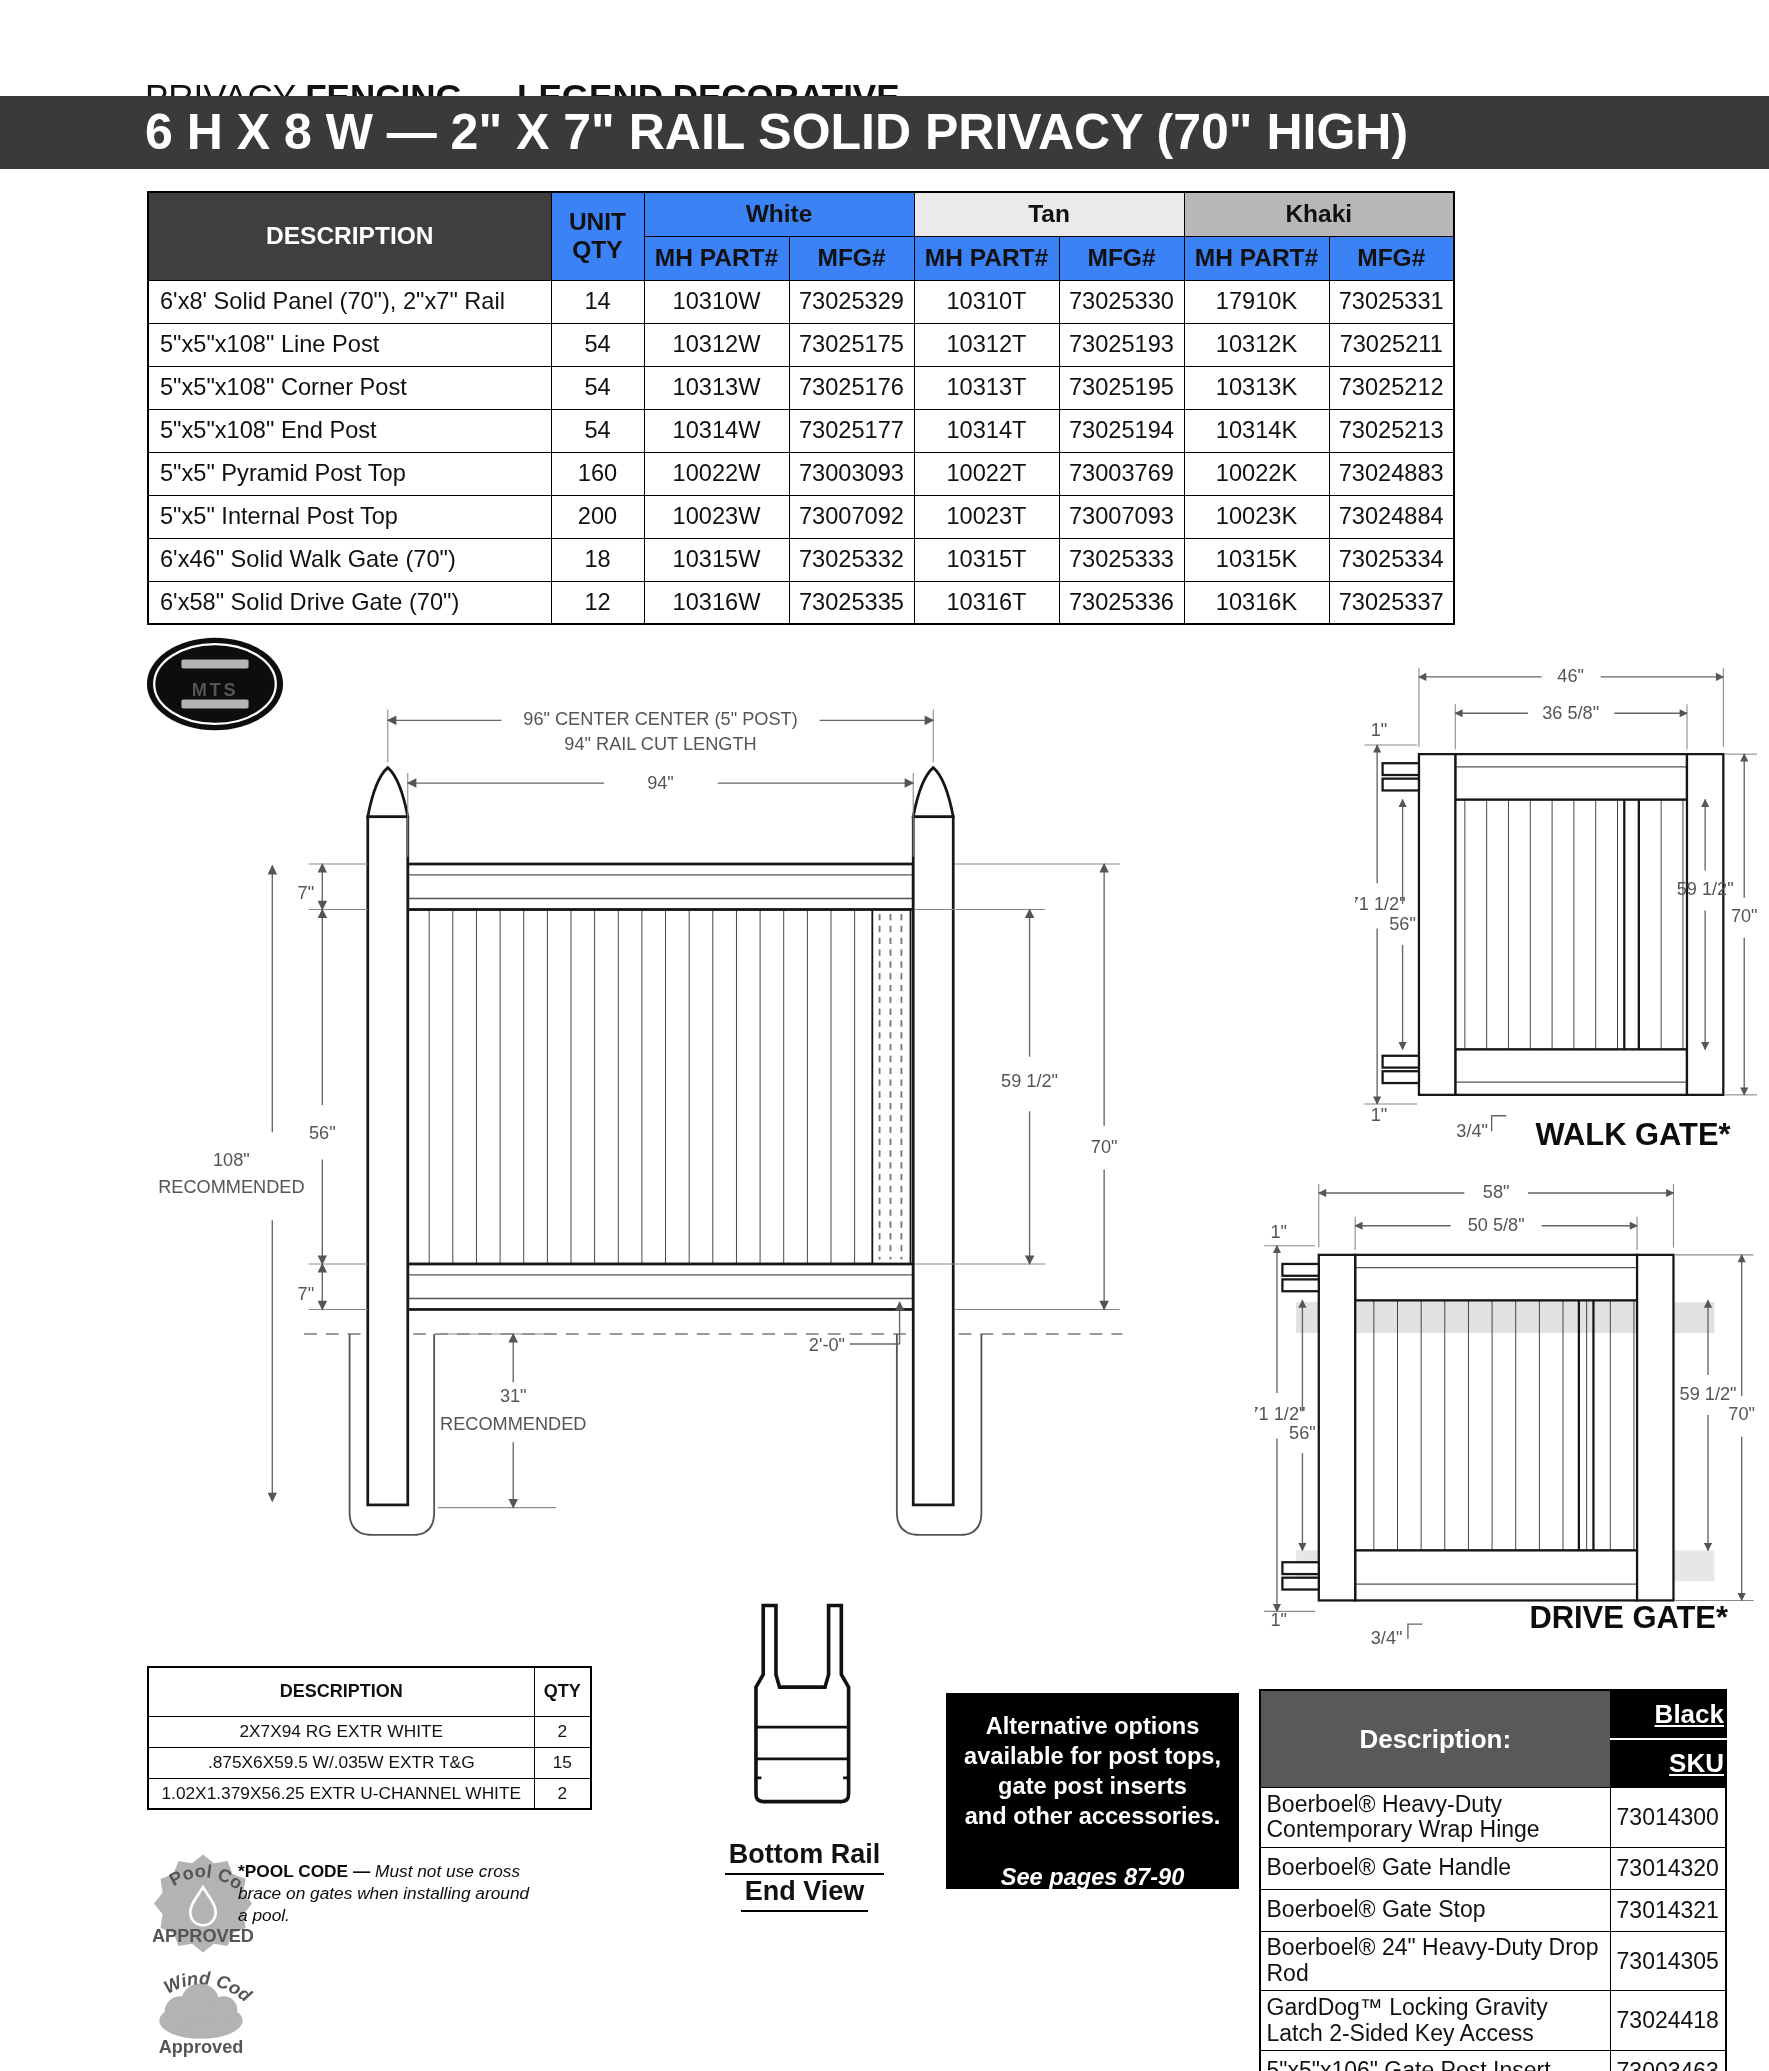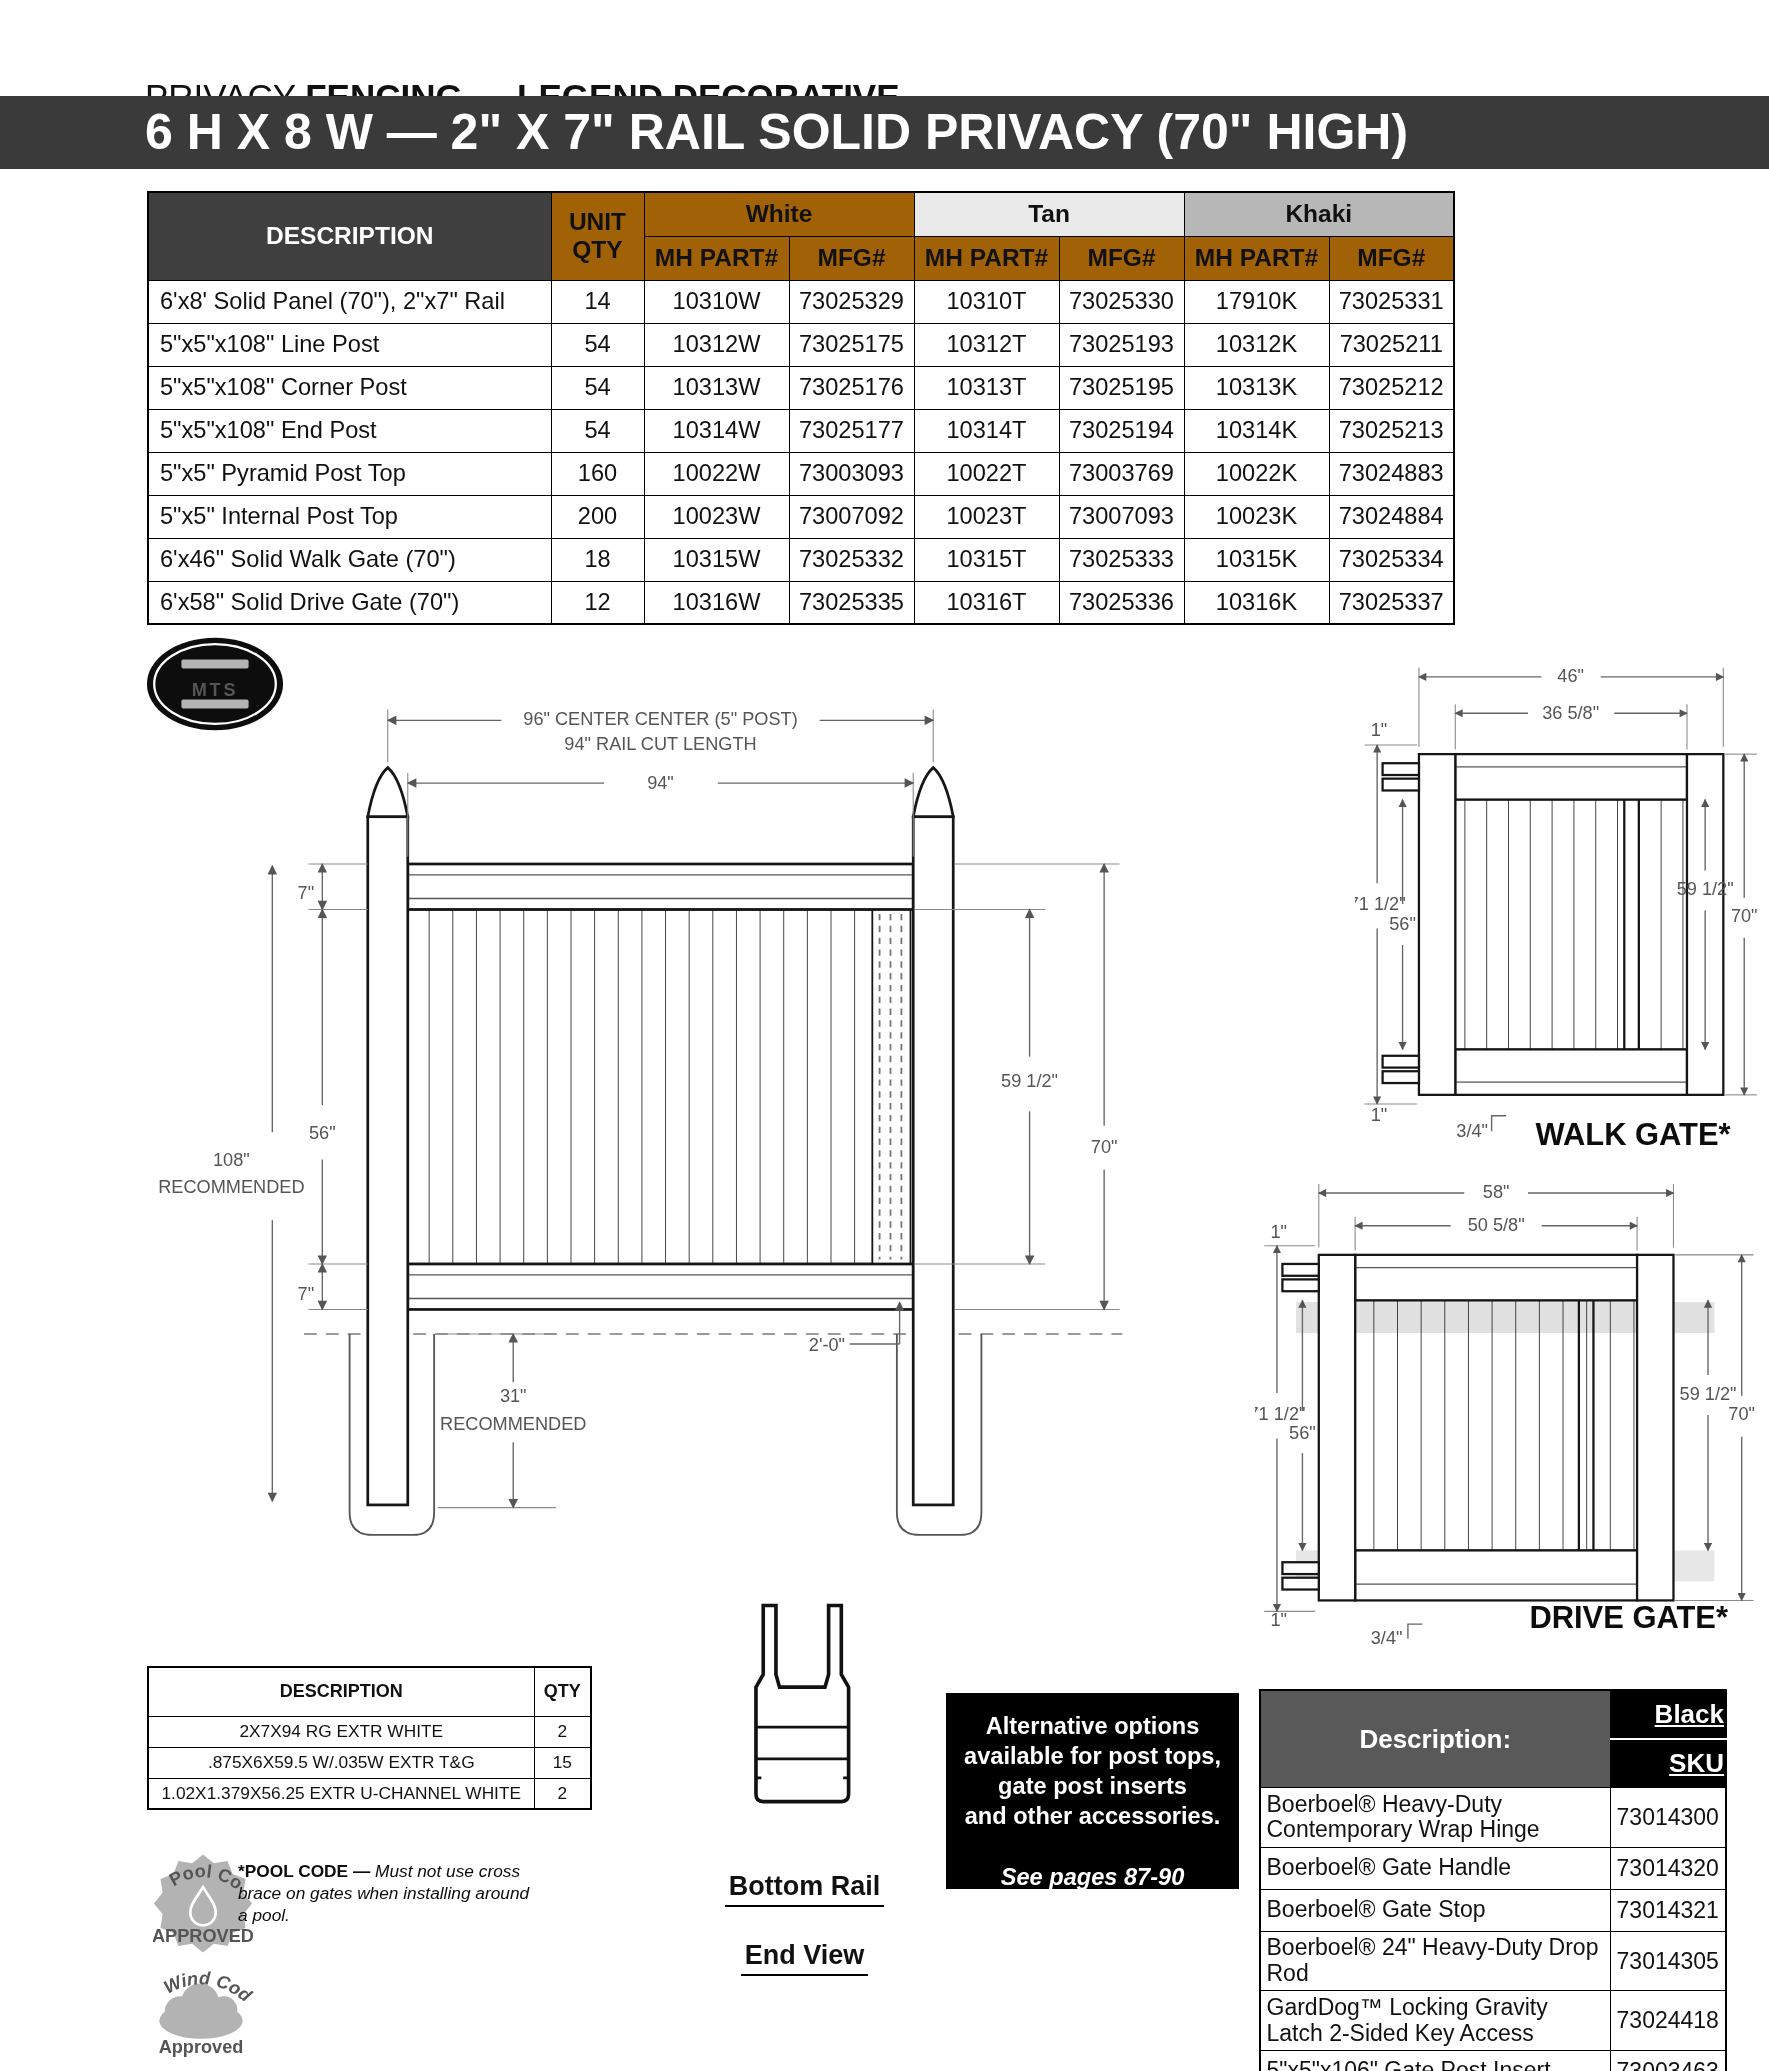--- a/index.html
+++ b/index.html
@@ -15,21 +15,21 @@
   #titlebar .t{position:absolute;left:145px;top:0;height:58px;line-height:73px;
                color:#fff;font-weight:700;font-size:50px;white-space:nowrap;}
 
   
   #parts{position:absolute;left:147px;top:191px;border-collapse:collapse;table-layout:fixed;
          border:2.7px solid #000;}
   #parts th,#parts td{border:1.8px solid #000;text-align:center;vertical-align:middle;
          overflow:hidden;white-space:nowrap;}
   #parts thead tr{height:44px;}
   #parts tbody tr{height:43px;}
-  #parts th{font-size:24.5px;font-weight:700;background:#a16207;}
+  #parts th{font-size:24.5px;font-weight:700;background:#3b82f6;}
   #parts td{font-size:23.6px;font-weight:400;background:#fff;}
   #parts td.desc{text-align:left;padding-left:11px;}
   .hdr-dark{background:#3f3f3f !important;color:#fff;}
   .grp-tan{background:#eaeaea !important;}
   .grp-khaki{background:#b7b7b7 !important;}
 
   
   #bom{position:absolute;left:147px;top:1666px;border-collapse:collapse;table-layout:fixed;
        border:2.7px solid #000;}
   #bom th,#bom td{border:1.8px solid #000;text-align:center;vertical-align:middle;white-space:nowrap;}
@@ -54,21 +54,21 @@
   #altbox .l{font-weight:700;font-size:23.6px;line-height:30px;}
   #altbox .see{margin-top:31px;font-weight:700;font-style:italic;font-size:23.6px;line-height:30px;}
 
   
   .note{position:absolute;font-size:17.3px;line-height:22px;color:#0c0c0c;}
   .note b{font-style:normal;font-weight:700;}
   .note i{font-style:italic;}
 
   
   #raillabel{left:700px;top:1838px;width:209px;text-align:center;font-weight:700;font-size:27px;}
-  #raillabel span{display:inline-block;border-bottom:2.7px solid #000;padding:0 3.6px 1.8px 3.6px;line-height:33px;margin-top:32px;}
+  #raillabel span{display:inline-block;border-bottom:2.7px solid #000;padding:0 3.6px 1.8px 3.6px;line-height:33px;}
 
   
   svg text{font-family:"Liberation Sans",sans-serif;fill:#555;font-size:20px;}
   .dim{stroke:#666;stroke-width:1.5;fill:none;}
   .ext{stroke:#8a8a8a;stroke-width:1.2;}
   .obj{stroke:#161616;stroke-width:3;fill:#fff;}
   .obj2{stroke:#161616;stroke-width:2.5;fill:#fff;}
   .thin{stroke:#555;stroke-width:1.5;}
   .gnd{stroke:#9a9a9a;stroke-width:2;stroke-dasharray:14 10;}
   .foot{stroke:#555;stroke-width:2;fill:none;}

